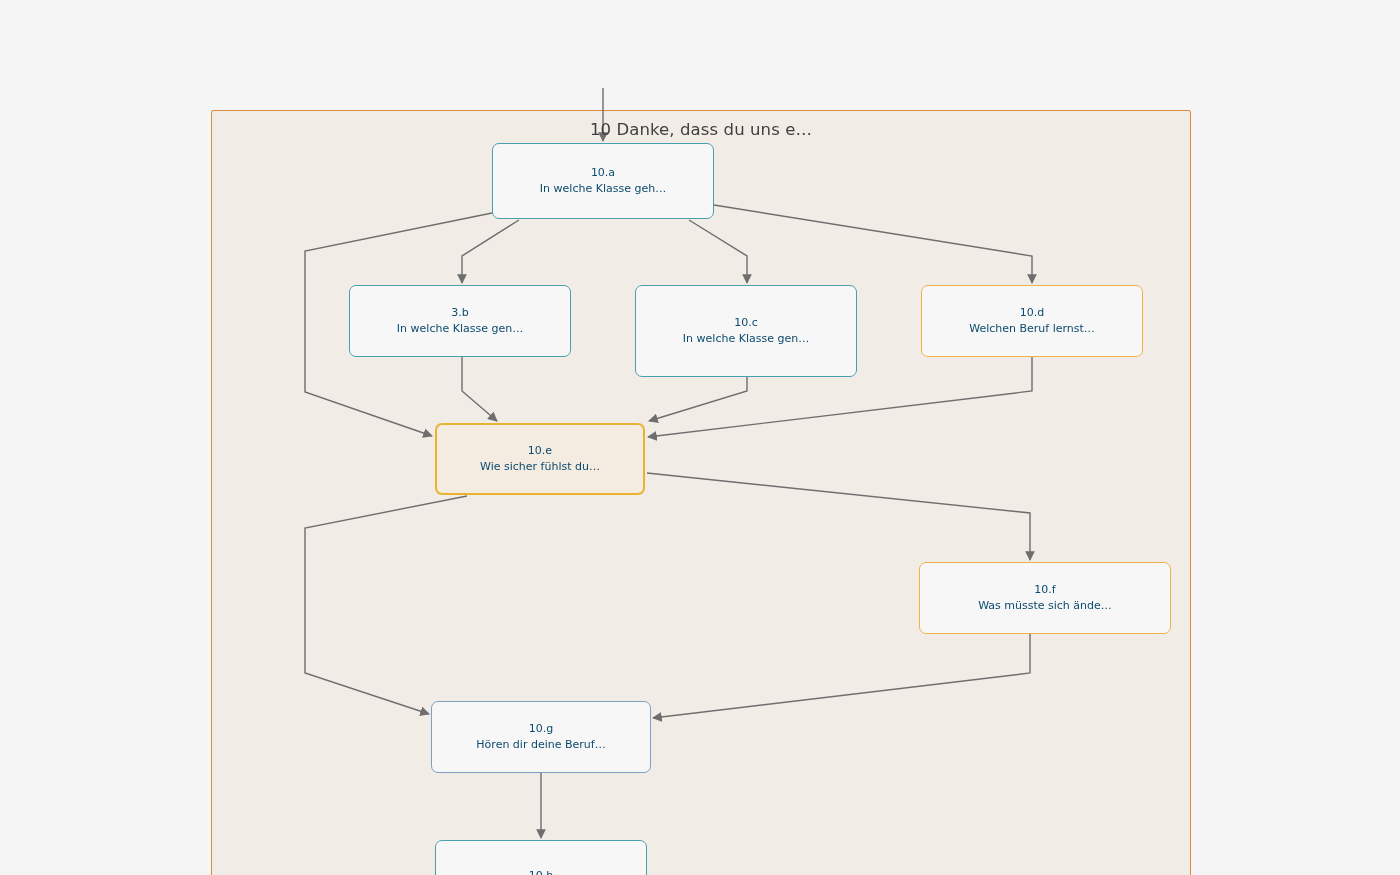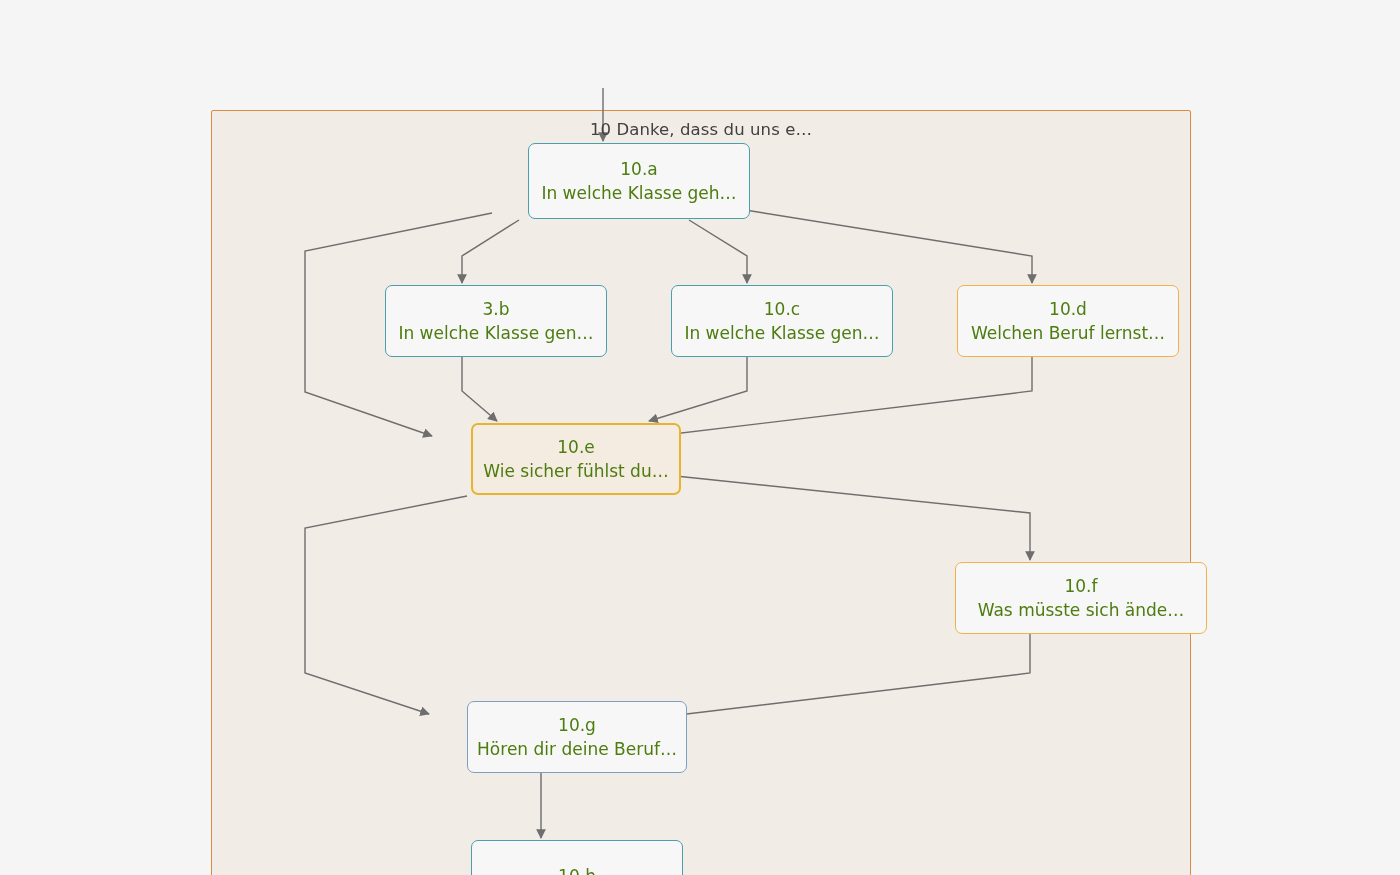--- a/index.html
+++ b/index.html
@@ -57,45 +57,44 @@
   .node {
     position: absolute;
     box-sizing: border-box;
     background: #f7f7f7;
     border-radius: 7px;
     display: flex;
     flex-direction: column;
     align-items: center;
     justify-content: center;
     text-align: center;
-    font-size: 17px;
-    color: #4d7c0f;
+    font-size: 11px;
+    color: #0c4a6e;
     line-height: 1.42;
     padding: 0 8px;
-    margin-left: 36px;
   }
   .node .nid {
     display: block;
   }
   .node .ntext {
     display: block;
     white-space: nowrap;
     overflow: hidden;
   }
   .node.teal   { border: 1.6px solid #4a9fae; }
   .node.amber  { border: 1.6px solid #f0b34a; }
   .node.steel  { border: 1.6px solid #7ba0c4; padding-left: 8px; }
   .node.active {
     border: 2.4px solid #e8b32e;
     background: #f4ece1;
   }
 
   #n_a { left: 492px; top: 143px;  width: 222px; height: 76px; }
   #n_b { left: 349px; top: 285px;  width: 222px; height: 72px; }
-  #n_c { left: 635px; top: 285px;  width: 222px; height: 72px; }
+  #n_c { left: 635px; top: 285px;  width: 222px; height: 92px; }
   #n_d { left: 921px; top: 285px;  width: 222px; height: 72px; }
   #n_e { left: 435px; top: 423px;  width: 210px; height: 72px; text-align: center; }
   #n_f { left: 919px; top: 562px;  width: 252px; height: 72px; }
   #n_g { left: 431px; top: 701px;  width: 220px; height: 72px; }
   #n_h { left: 435px; top: 840px;  width: 212px; height: 72px; }
 </style>
 </head>
 <body>
 
 <div id="canvas">

